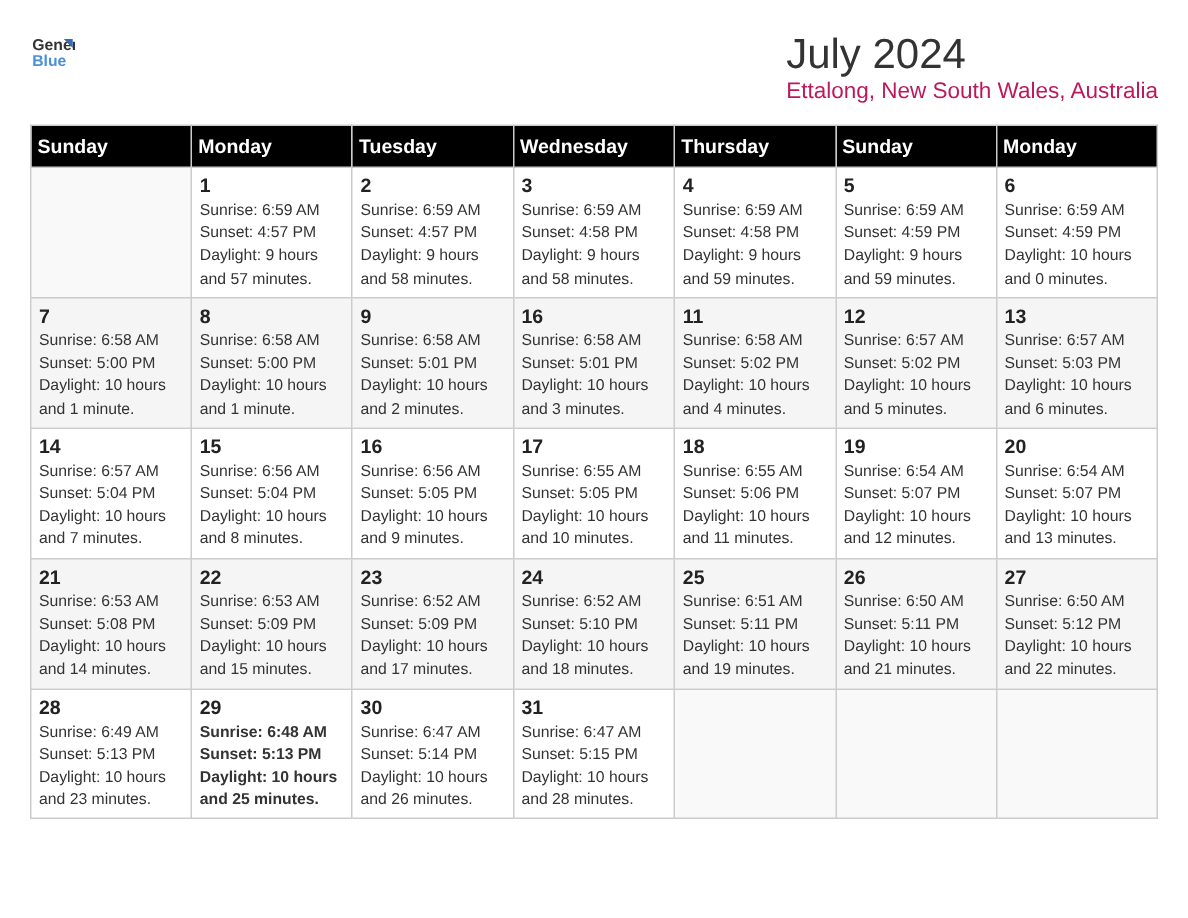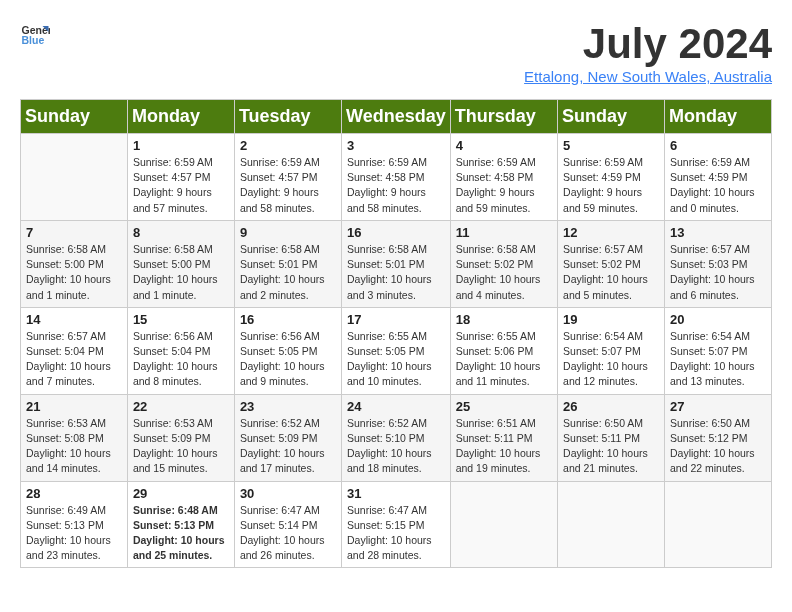--- a/index.html
+++ b/index.html
@@ -19,43 +19,42 @@
     .logo {
       display: flex;
       align-items: center;
       gap: 4px;
     }
     .logo-icon {
       width: 30px;
       height: 30px;
     }
     .month-title {
-      font-size: 42px;
-      font-weight: bold;
+      font-size: 28px;
+      font-weight: normal;
       color: #333;
-      text-align: right;
+      text-align: left;
     }
     .subtitle {
       text-align: left;
       font-size: 15px;
-      color: #3b82f6;
+      color: #be185d;
       margin-bottom: 10px;
-      text-decoration: underline;
     }
     table {
       width: 100%;
       border-collapse: collapse;
       font-size: 11px;
     }
     thead tr th {
-      background-color: #4d7c0f;
+      background-color: #000000;
       color: #fff;
       padding: 6px 4px;
       text-align: left;
-      font-size: 18px;
+      font-size: 13px;
       border: 1px solid #ccc;
     }
     tbody tr td {
       border: 1px solid #ccc;
       vertical-align: top;
       padding: 4px 5px;
       height: 85px;
       width: 108px;
       background: #fff;
     }

